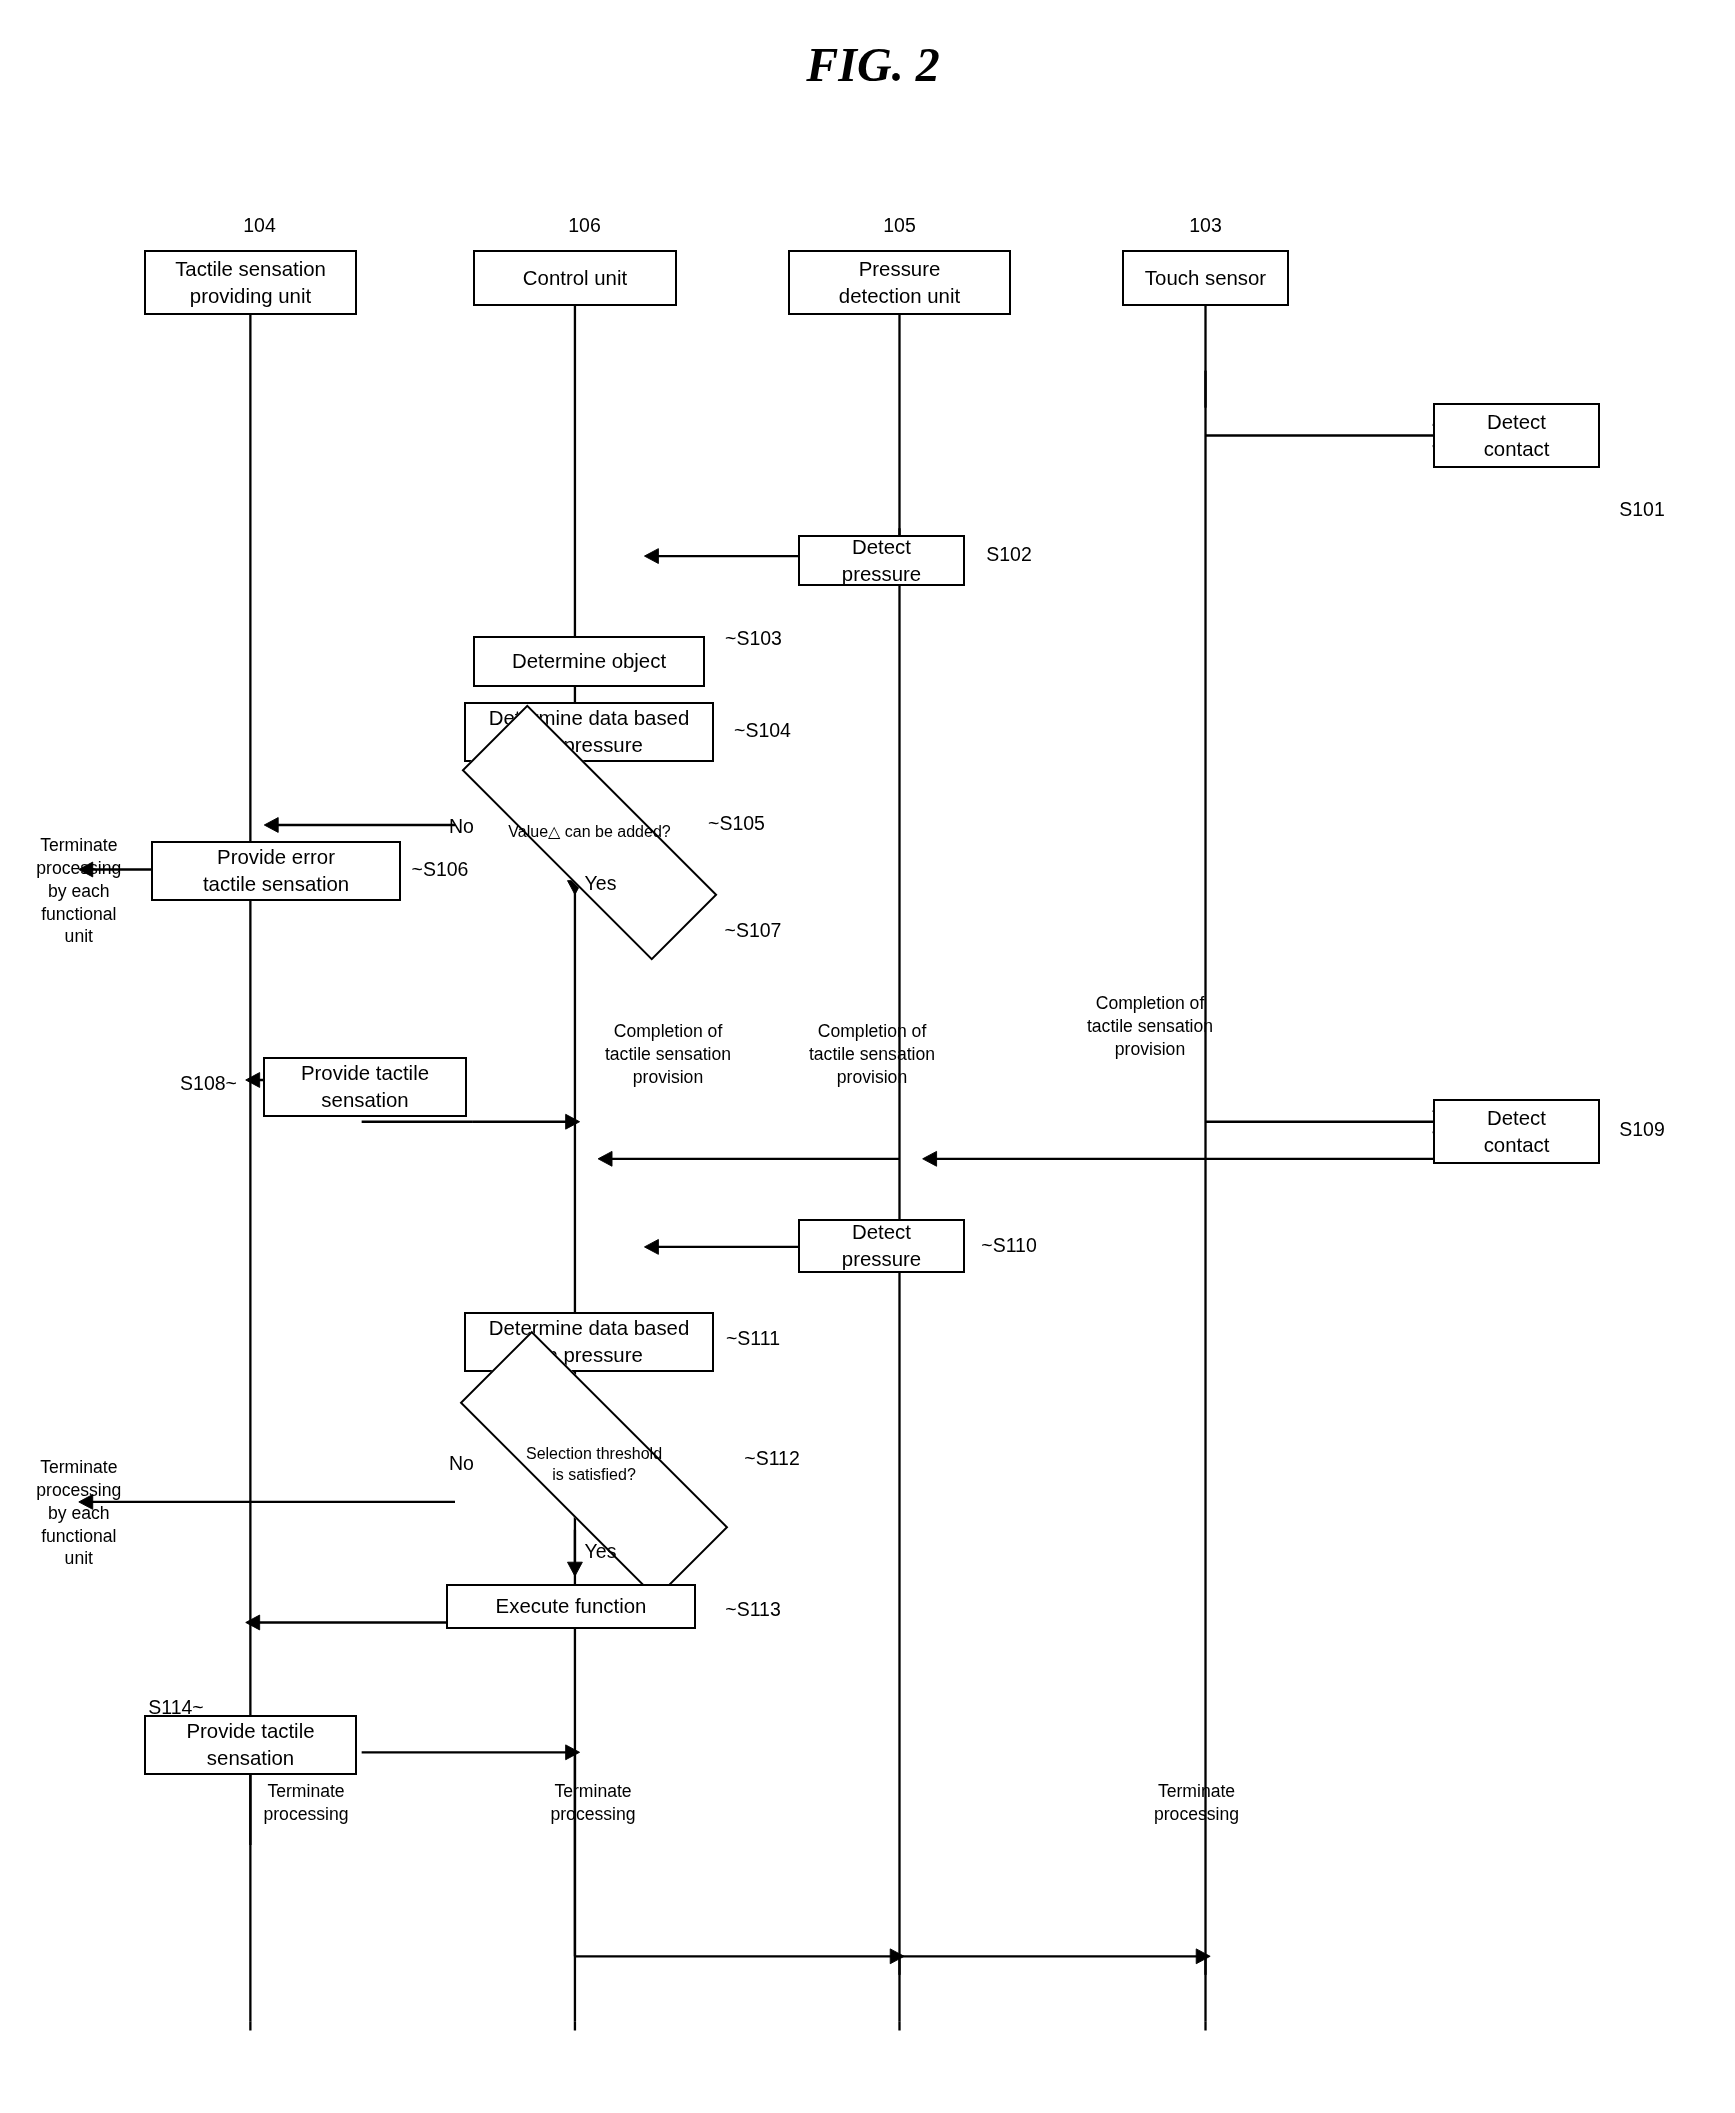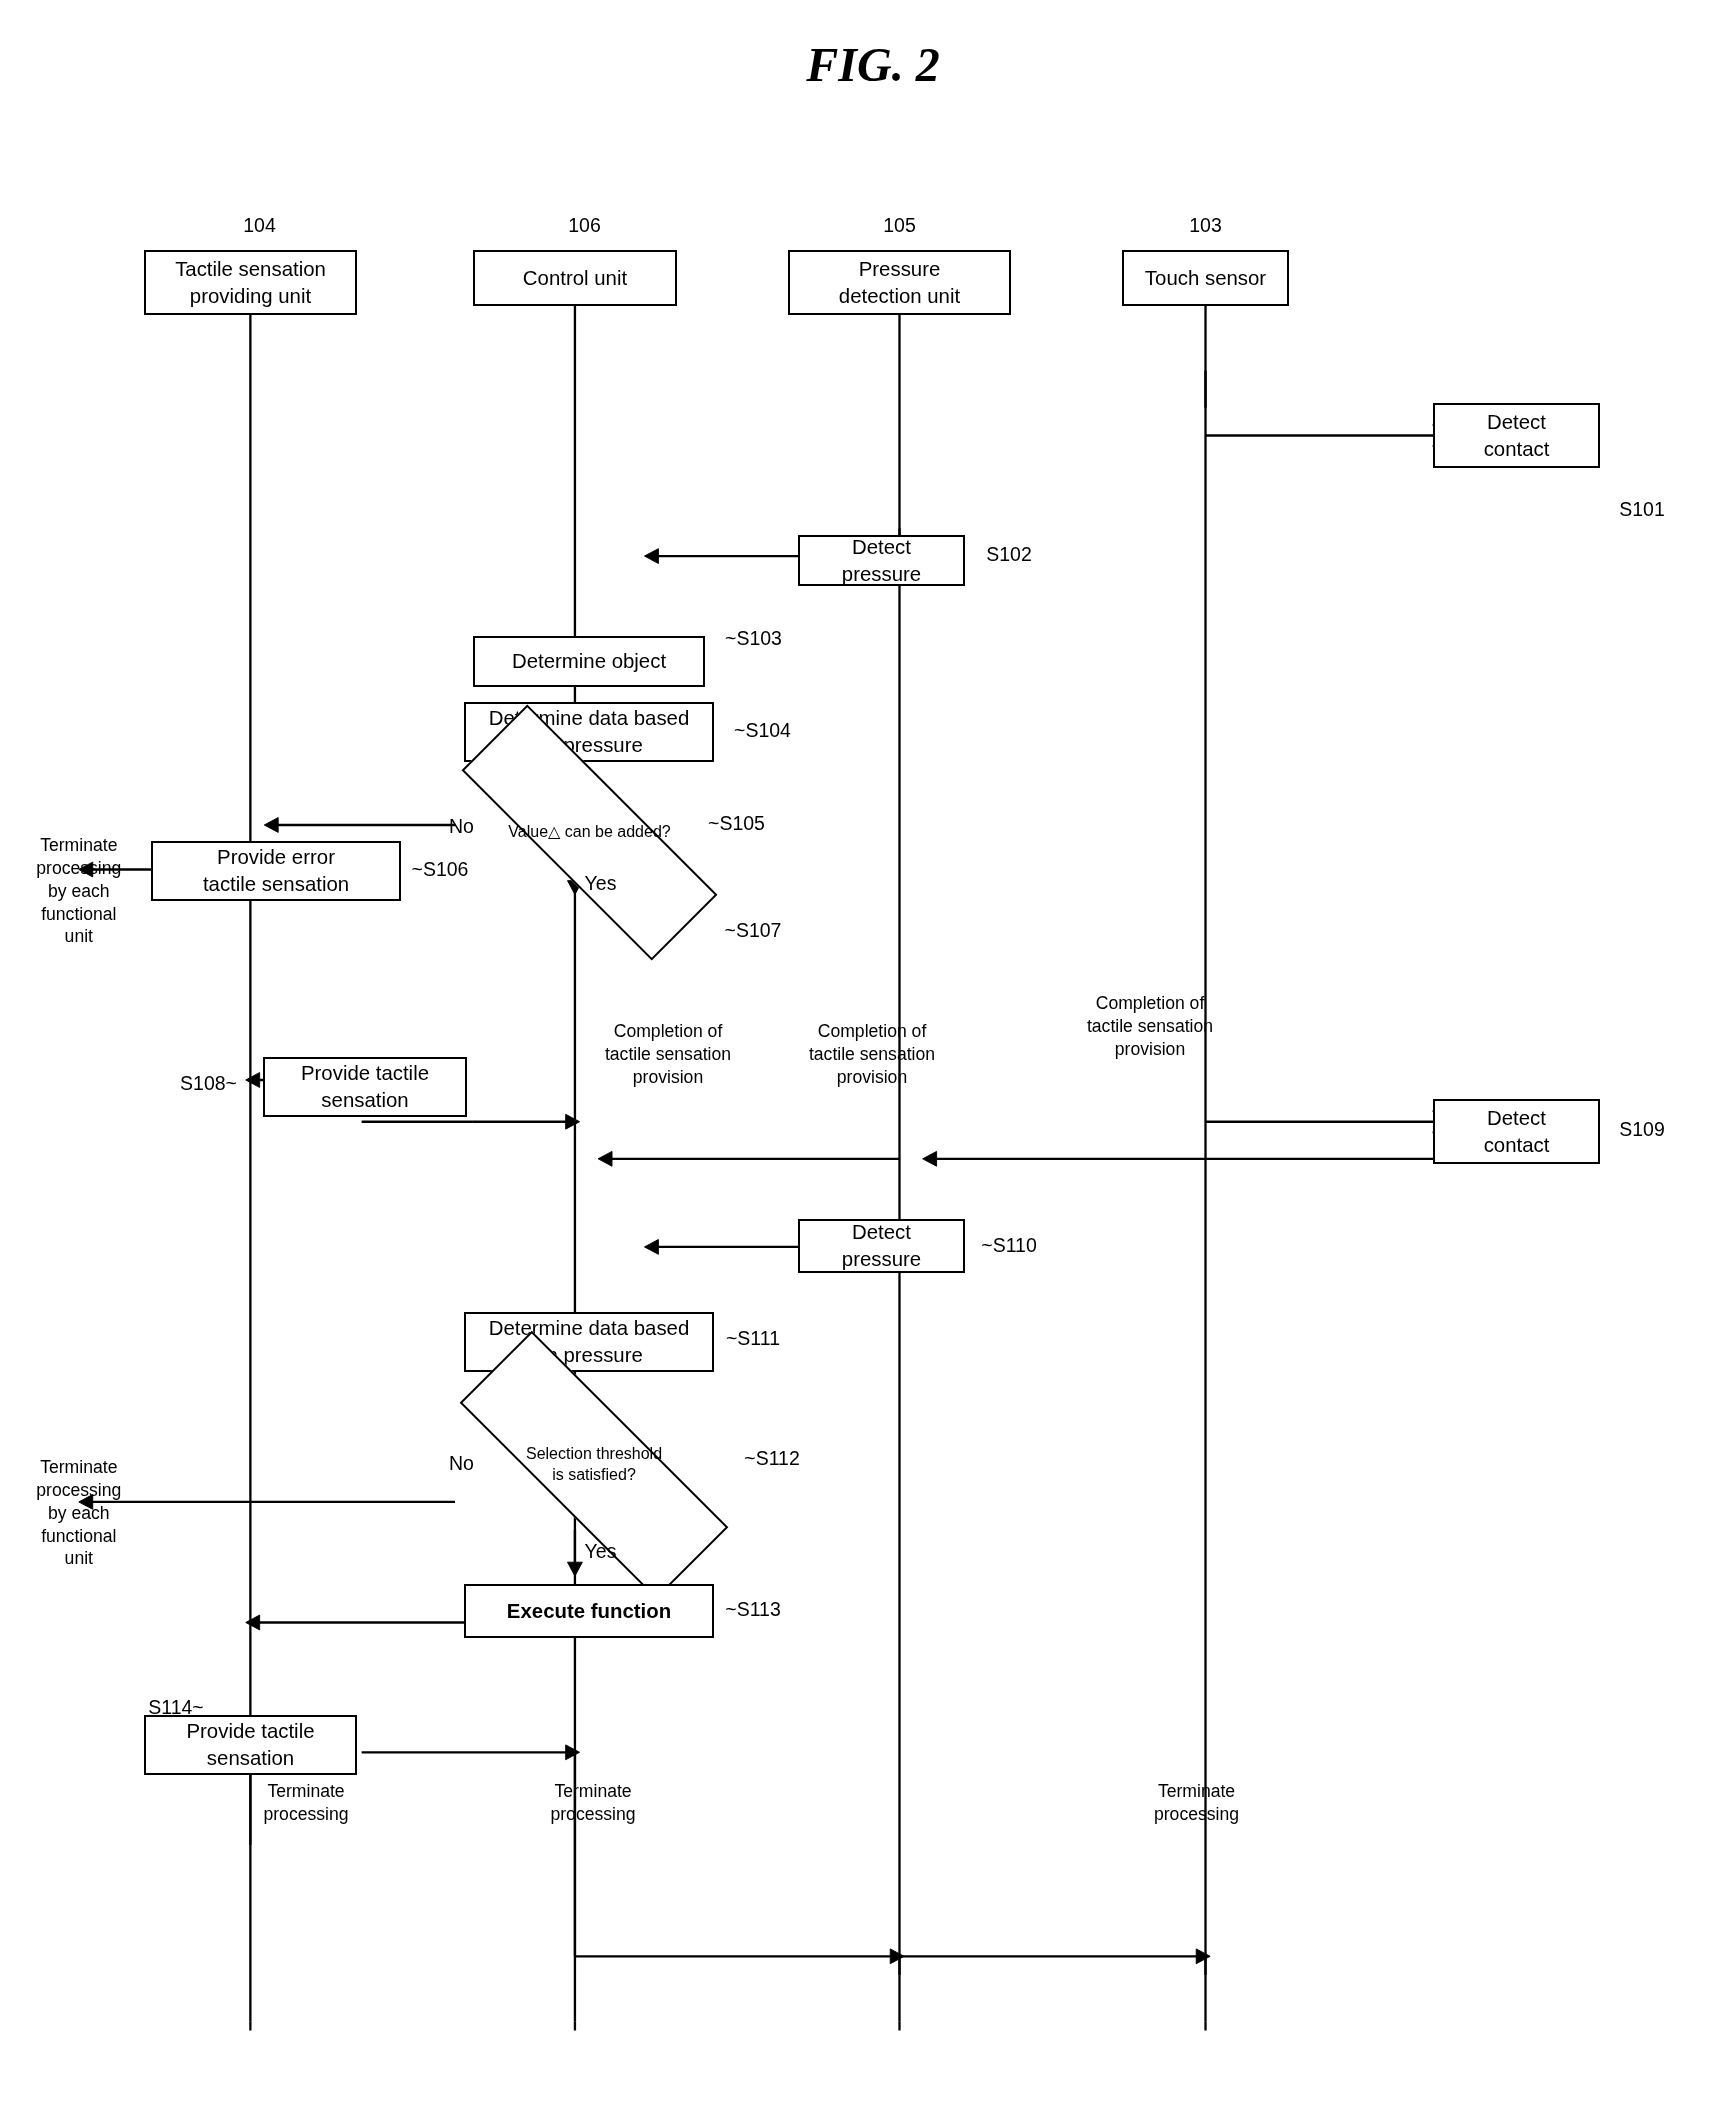--- a/index.html
+++ b/index.html
@@ -264,21 +264,21 @@
     <span class="diamond-text">Selection threshold<br>is satisfied?</span>
   </div>
   <div class="label" style="left:735px;top:1326px;width:74px;">~S112</div>
 
   <div class="label" style="left:443px;top:1331px;width:37px;">No</div>
 
   <div class="label" style="left:582px;top:1419px;width:37px;">Yes</div>
 
   <div class="label" style="left:9.3px;top:1336px;width:139px;font-size:17.6px;line-height:1.3;">Terminate<br>processing<br>by each<br>functional<br>unit</div>
 
-  <div class="box" style="left:464px;top:1464px;width:250px;height:54px;font-weight:bold;">
+  <div class="box" style="left:446px;top:1464px;width:250px;height:45px;">
     <span>Execute function</span>
   </div>
   <div class="label" style="left:716px;top:1477px;width:74px;">~S113</div>
 
   <div class="box" style="left:144px;top:1595px;width:213px;height:60px;">
     <span>Provide tactile<br>sensation</span>
   </div>
   <div class="label" style="left:139px;top:1575px;width:74px;">S114~</div>
 
   <div class="label" style="left:232px;top:1660px;width:148px;font-size:17.6px;line-height:1.3;text-align:center;">Terminate<br>processing</div>

